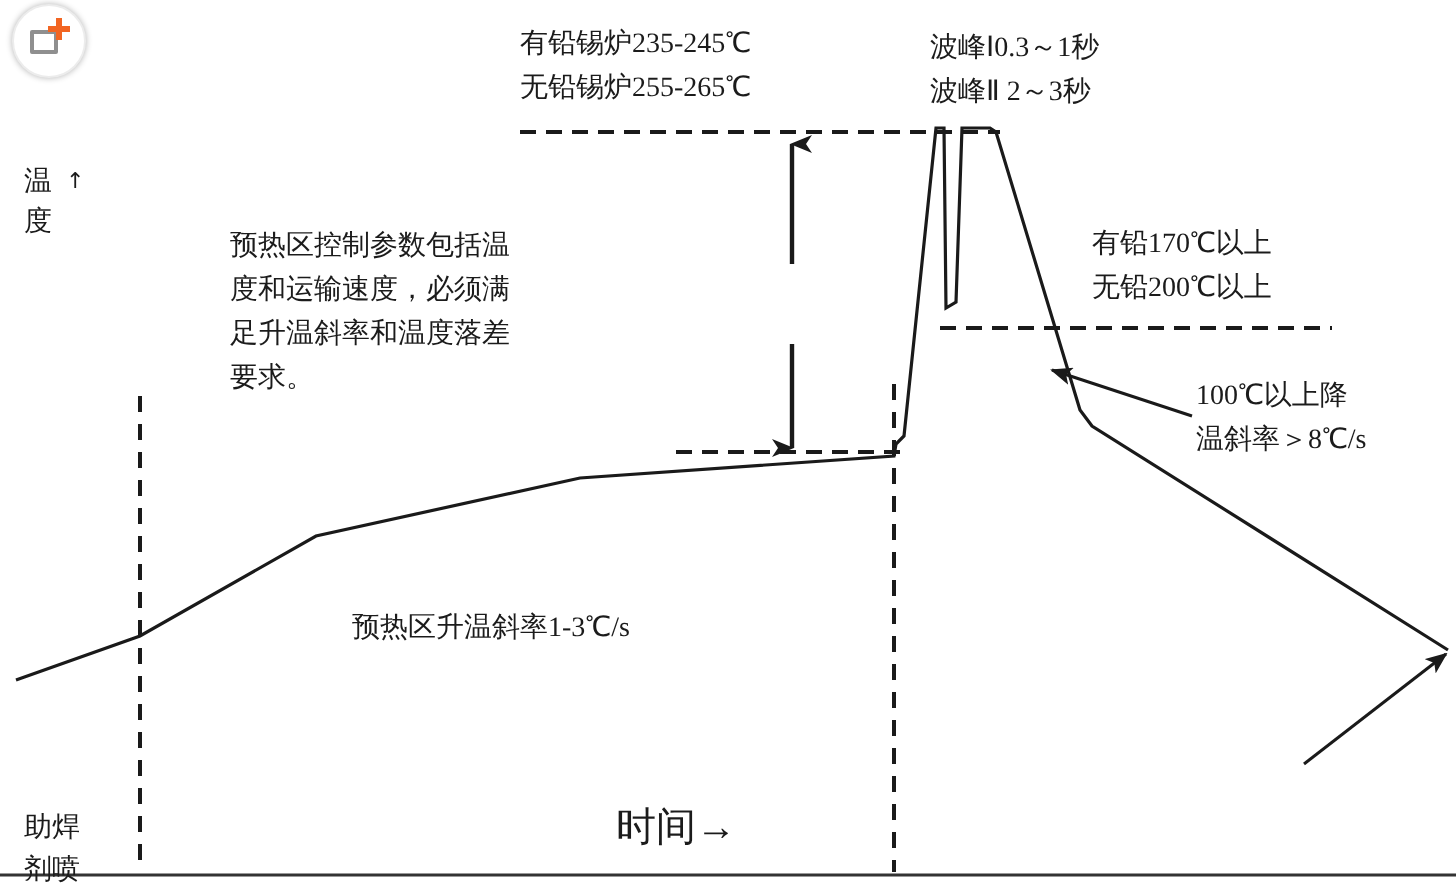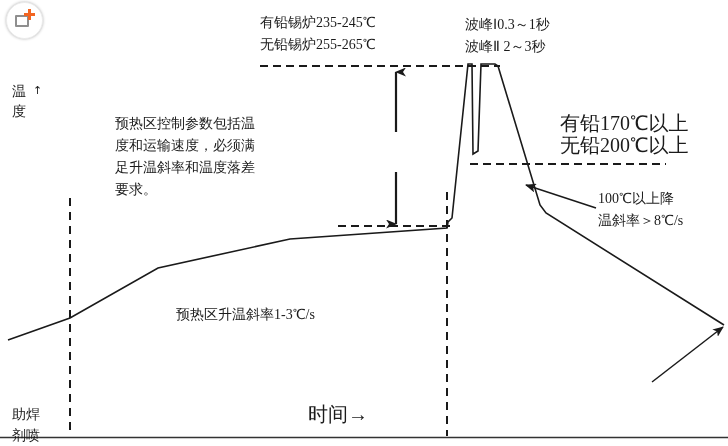--- a/index.html
+++ b/index.html
@@ -77,21 +77,21 @@
     color: #1b1b1b;
   }
   #label-time { left: 308px; top: 405px; font-size: 20px; }
 
   #label-flux { left: 12px; top: 356px; font-size: 14px; line-height: 21px; margin-top: 48px; }
   #label-preheat-box { left: 90px; top: 113px; font-size: 14px; line-height: 22px; margin-left: 25px; }
   #label-preheat-slope { left: 148px; top: 305px; font-size: 14px; margin-left: 28px; }
   #label-pot-temp { left: 260px; top: 12px; font-size: 14px; line-height: 22px; }
   #label-peak-time { left: 465px; top: 14px; font-size: 14px; line-height: 22px; }
   #label-delta-t { left: 352px; top: 128px; font-size: 14px; line-height: 22px; }
-  #label-above { left: 560px; top: 112px; font-size: 20px; line-height: 22px; }
+  #label-above { left: 546px; top: 112px; font-size: 14px; line-height: 22px; }
   #label-cool-rate { left: 598px; top: 188px; font-size: 14px; line-height: 22px; }
   #label-pcb-exit { left: 532px; top: 368px; font-size: 14px; line-height: 22px; }
 </style>
 </head>
 <body>
 
 <div id="root">
 
   <div id="logo-icon">
     <div class="sq"></div>

